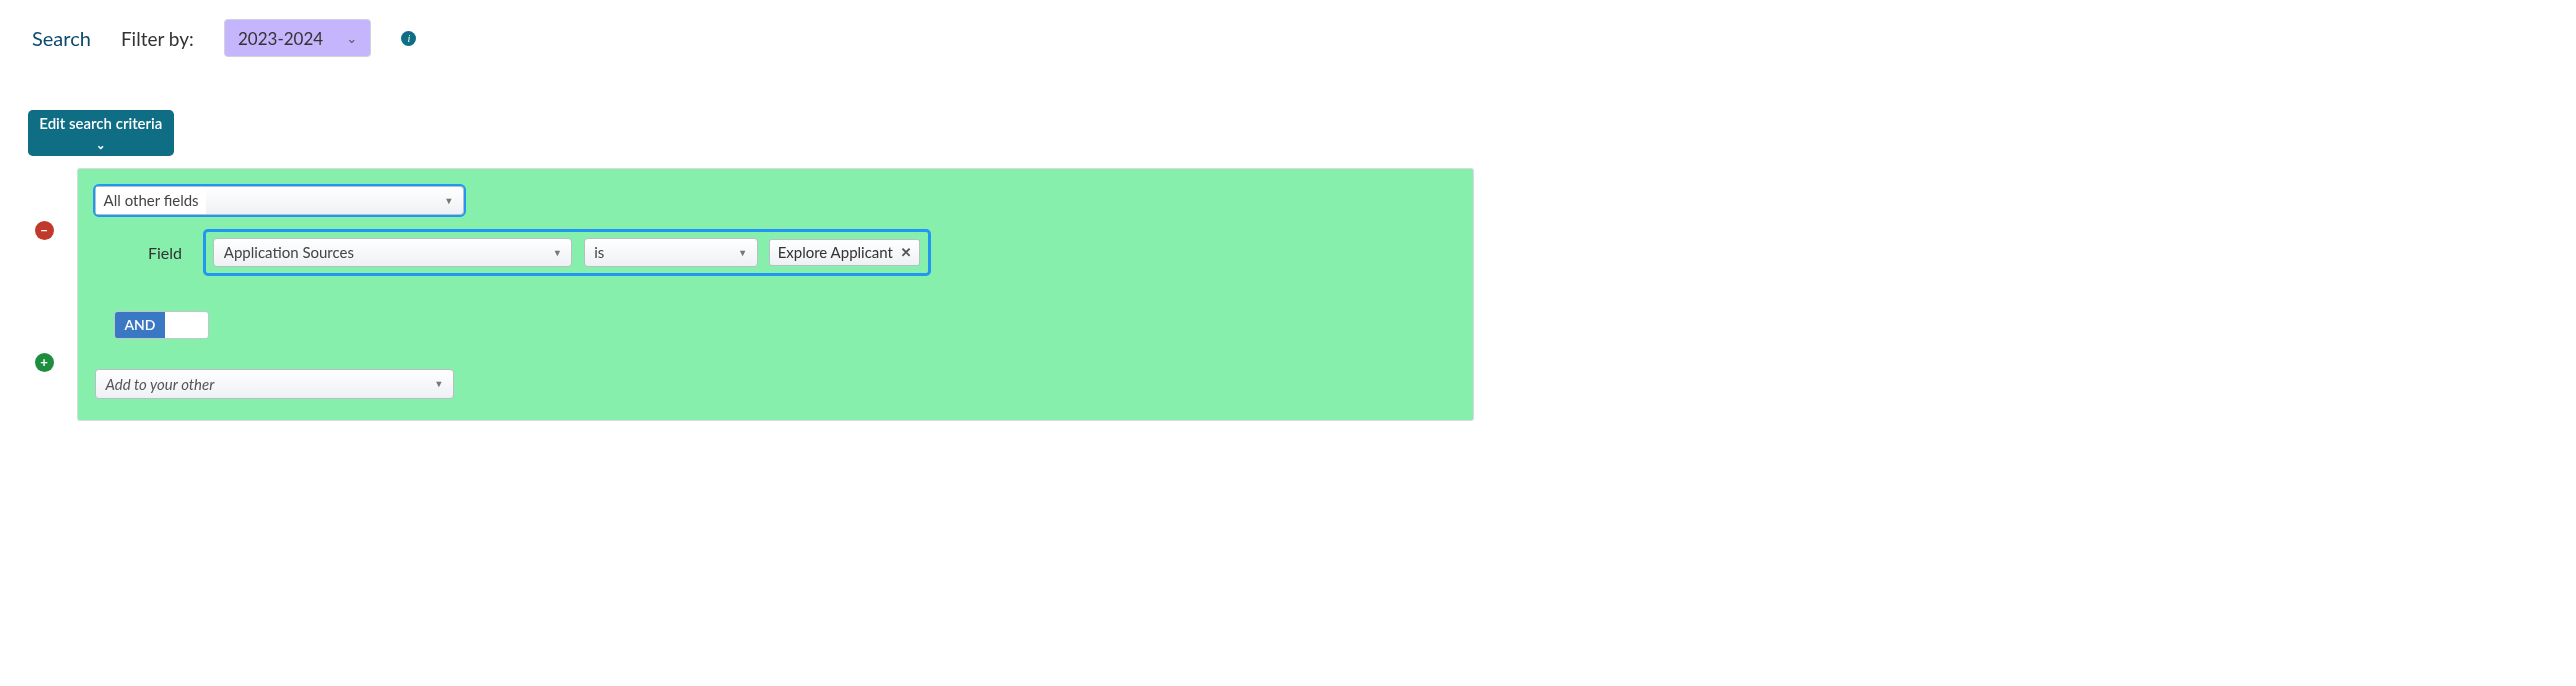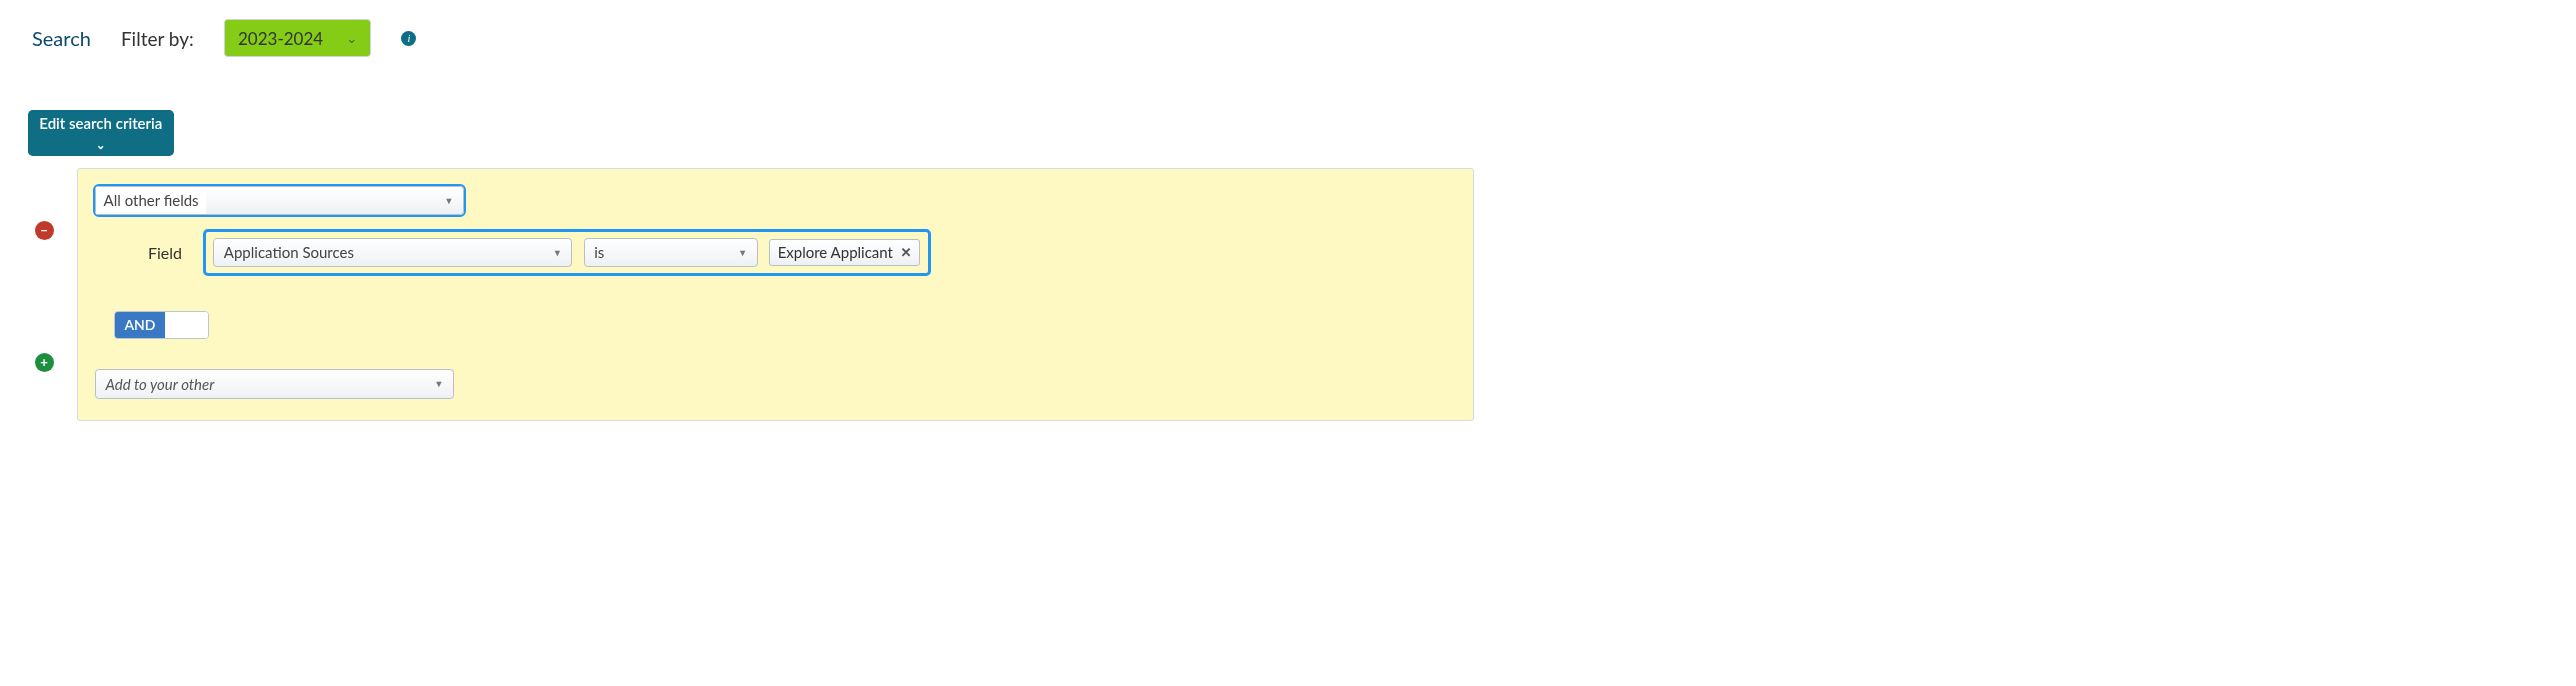--- a/index.html
+++ b/index.html
@@ -31,21 +31,21 @@
   }
   .year-select{
     display:inline-flex;
     align-items:center;
     gap:23px;
     border:0.9px solid #ced4da;
     border-radius:3.8px;
     padding:7.6px 13.2px;
     font-size:17px;
     color:#333;
-    background:#84cc16;
+    background:#c4b5fd;
     cursor:pointer;
   }
   .year-select .chev{
     font-size:13.2px;
     color:#555;
   }
   .info-icon{
     width:15px;height:15px;
     border-radius:50%;
     background:#0f6e84;
@@ -91,21 +91,21 @@
     width:19px;height:19px;border-radius:50%;
     display:flex;align-items:center;justify-content:center;
     color:#fff;font-size:13.2px;font-weight:700;line-height:1;
     cursor:pointer;
   }
   .icon-remove{background:#c0392b}
   .icon-add{background:#1e8e3e}
   .panel{
     flex:1;
     border:0.9px solid #d5dbe0;
-    background:#fef9c3;
+    background:#86efac;
     border-radius:2.8px;
     padding:17px 17px 21px 17px;
     min-height:189px;
   }
 
   
   .dd{
     display:inline-flex;
     align-items:center;
     justify-content:space-between;

